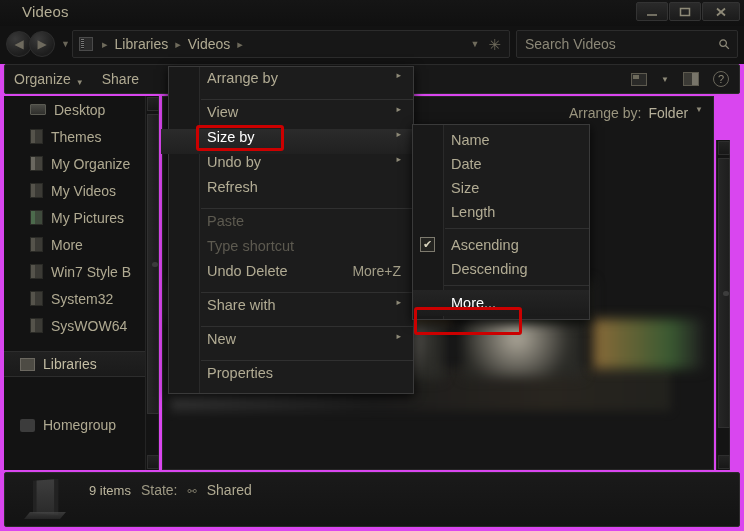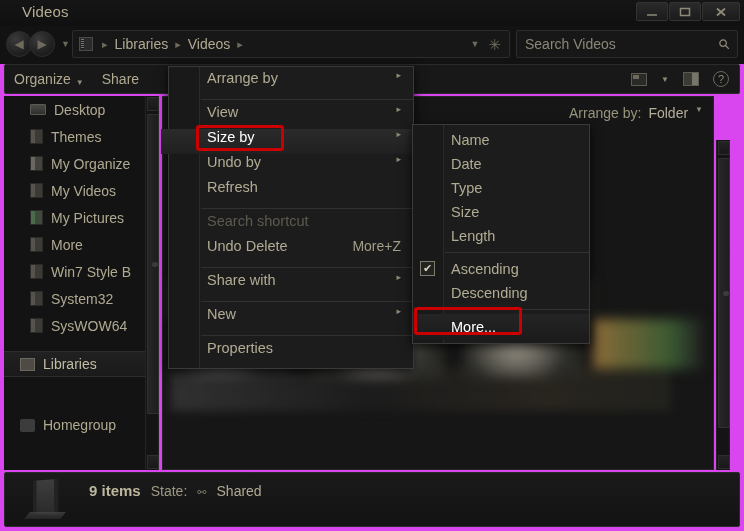--- a/index.html
+++ b/index.html
@@ -251,21 +251,21 @@
   .film-base {
     position:absolute; left:0; top:32px; width:36px; height:7px;
     background:linear-gradient(#4a4a4a,#2b2b2b);
     transform: skewX(-40deg); opacity:.7;
   }
   .status-text {
     position:absolute; left:84px; top:9px;
     display:flex; align-items:baseline; gap:10px;
     font-size:14px;
   }
-  .st-items { color:#bdb79e; font-weight:bold; font-size:15px; }
+  .st-items { color:#bdb79e; font-weight:normal; font-size:13px; }
   .st-label { color:#9e9984; }
   .st-shared { color:#b0aa92; }
   .shared-ic { color:#7c7868; font-size:11px; }
 </style>
 </head>
 <body>
 
 <div id="app">
 
   <div class="titlebar">
@@ -452,21 +452,24 @@
     </div>
     <div class="mi">
       <span>Undo by</span>
       <span class="sub">▸</span>
     </div>
     <div class="mi">
       <span>Refresh</span>
     </div>
     <div class="msep"></div>
     <div class="mi disabled">
-      <span>Search shortcut</span>
+      <span>Paste</span>
+    </div>
+    <div class="mi disabled">
+      <span>Type shortcut</span>
     </div>
     <div class="mi">
       <span>Undo Delete</span>
       <span class="accel">More+Z</span>
     </div>
     <div class="msep"></div>
     <div class="mi">
       <span>Share with</span>
       <span class="sub">▸</span>
     </div>
@@ -480,23 +483,20 @@
       <span>Properties</span>
     </div>
   </div>
 
   <div class="submenu">
     <div class="smi">
       <span>Name</span>
     </div>
     <div class="smi">
       <span>Date</span>
-    </div>
-    <div class="smi">
-      <span>Type</span>
     </div>
     <div class="smi">
       <span>Size</span>
     </div>
     <div class="smi">
       <span>Length</span>
     </div>
     <div class="msep" style="margin-left:32px;"></div>
     <div class="smi">
       <span class="chk">✔</span>

